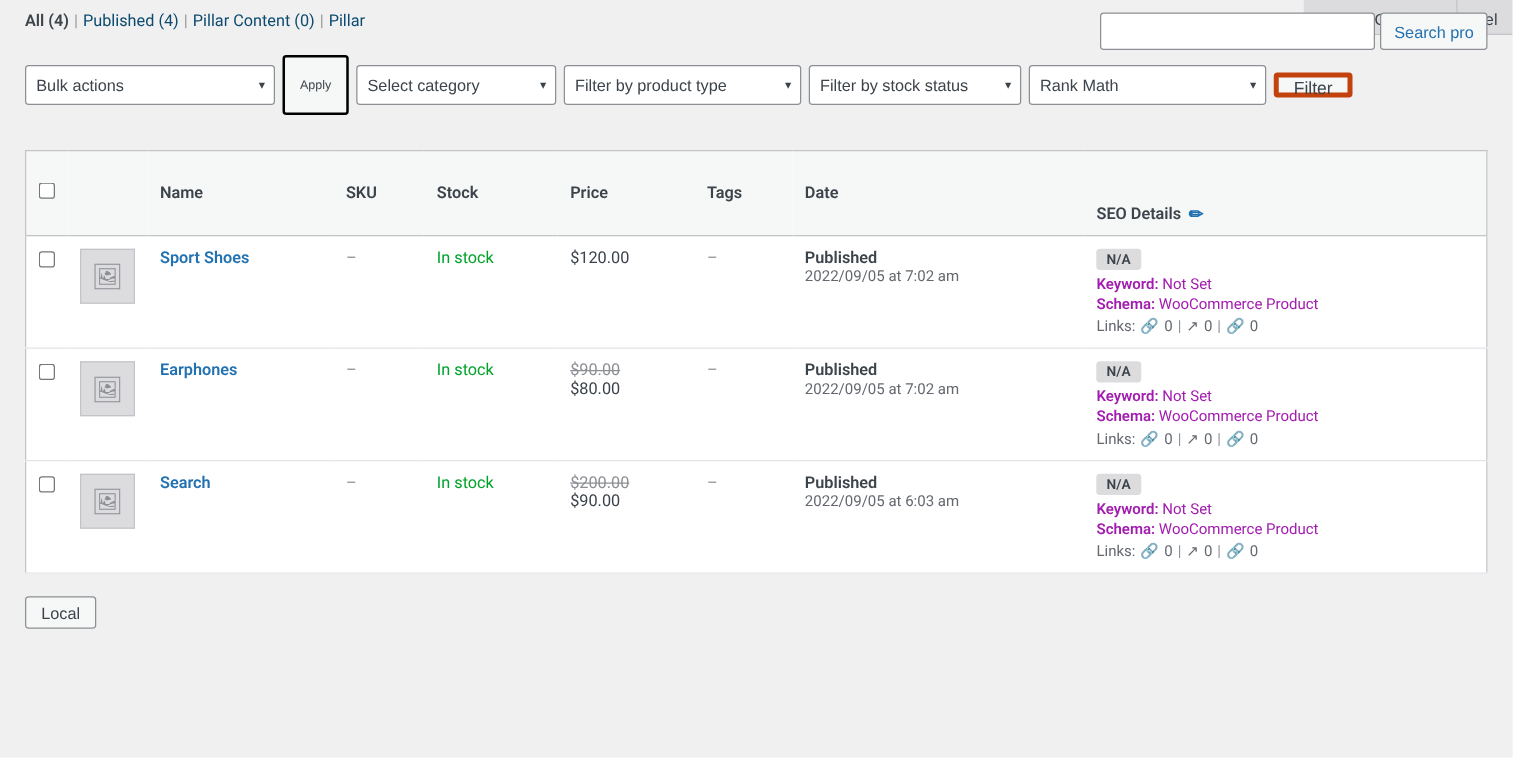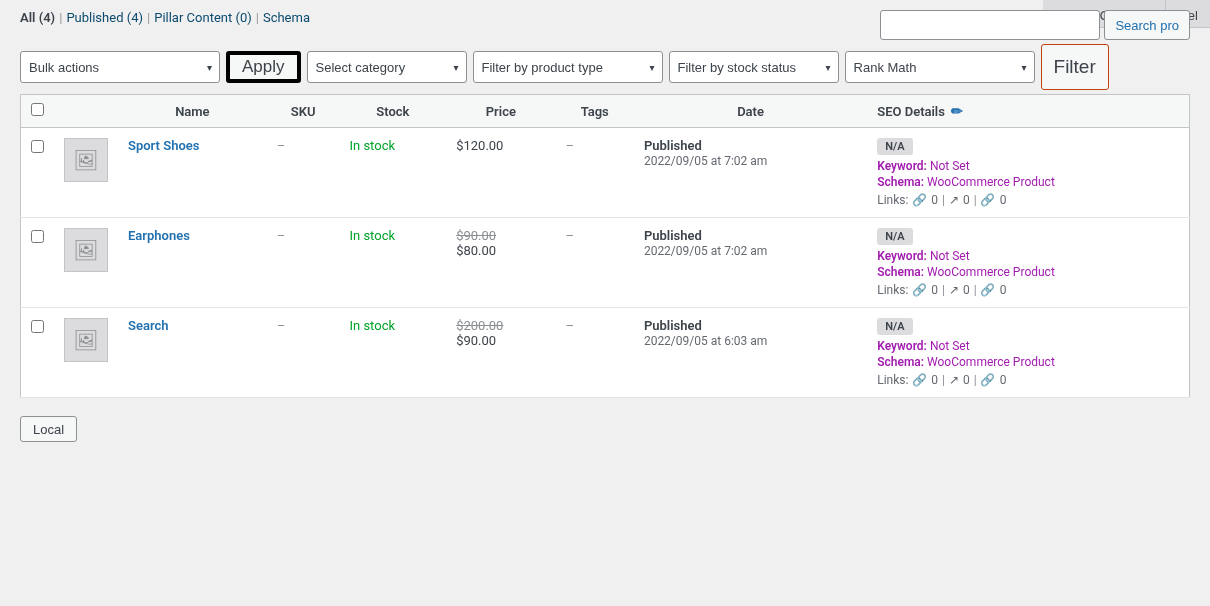--- a/index.html
+++ b/index.html
@@ -18,51 +18,51 @@
     
     .subsubsub { display: flex; align-items: center; gap: 4px; margin-bottom: 8px; font-size: 13px; }
     .subsubsub a { color: #0c4a6e; text-decoration: none; }
     .subsubsub a.current { color: #3c434a; font-weight: 600; }
     .subsubsub .sep { color: #999; }
     
     .search-box { display: flex; align-items: center; gap: 4px; }
     .search-input { height: 30px; padding: 0 8px; border: 1px solid #8c8f94; border-radius: 3px; font-size: 13px; width: 220px; background: #fff; }
     .search-btn { height: 30px; padding: 0 10px; background: #f6f7f7; border: 1px solid #8c8f94; border-radius: 3px; font-size: 13px; color: #2271b1; cursor: pointer; }
     
-    .toolbar { display: flex; align-items: center; gap: 6px; margin-bottom: 4px; flex-wrap: wrap; }
+    .toolbar { display: flex; align-items: center; gap: 6px; margin-bottom: 28px; flex-wrap: wrap; }
     
     .select-wrap { position: relative; display: inline-flex; align-items: center; }
     .toolbar-select { height: 32px; padding: 0 28px 0 8px; border: 1px solid #8c8f94; border-radius: 3px; font-size: 13px; background: #fff; color: #3c434a; appearance: none; cursor: pointer; min-width: 160px; }
     .select-arrow { position: absolute; right: 8px; pointer-events: none; font-size: 10px; color: #3c434a; }
     
-    .apply-btn { height: 32px; padding: 0 12px; background: #f6f7f7; border: 4px solid #000000; border-radius: 3px; font-size: 17px; color: #3c434a; cursor: pointer; }
-    
-    .filter-btn { height: 46px; padding: 0 12px; background: #f6f7f7; border: 1px solid #c2410c; border-radius: 3px; font-size: 19px; color: #3c434a; cursor: pointer; }
+    .apply-btn { height: 48px; padding: 0 12px; background: #f6f7f7; border: 2px solid #000000; border-radius: 3px; font-size: 10px; color: #3c434a; cursor: pointer; }
+    
+    .filter-btn { height: 20px; padding: 0 12px; background: #f6f7f7; border: 4px solid #c2410c; border-radius: 3px; font-size: 14px; color: #3c434a; cursor: pointer; }
     
     table { width: 100%; border-collapse: collapse; background: #fff; border: 1px solid #c3c4c7; }
-    thead th { background: #f6f7f7; border-bottom: 1px solid #c3c4c7; padding: 8px 10px; text-align: center; font-size: 13px; font-weight: 600; color: #3c434a; }
+    thead th { background: #f6f7f7; border-bottom: 1px solid #c3c4c7; padding: 8px 10px; text-align: left; font-size: 13px; font-weight: 600; color: #3c434a; }
     thead th.check-col { width: 30px; text-align: center; }
     
     tbody tr { border-bottom: 1px solid #e2e4e7; }
     tbody td { padding: 10px 10px; vertical-align: top; font-size: 13px; }
     tbody td.check-col { text-align: center; vertical-align: top; padding-top: 12px; }
     
     .product-thumb { width: 44px; height: 44px; background: #dcdcde; border: 1px solid #c3c4c7; display: flex; align-items: center; justify-content: center; flex-shrink: 0; }
     .product-thumb-icon { font-size: 20px; color: #8c8f94; }
     .product-name-link { color: #2271b1; text-decoration: none; font-weight: 600; font-size: 13px; }
     
     .price-original { text-decoration: line-through; color: #8c8f94; font-size: 13px; }
     .price-sale { color: #3c434a; font-size: 13px; }
     
     .date-cell { font-size: 13px; }
     .date-status { font-weight: 600; }
     .date-value { font-size: 12px; color: #646970; }
     
     .seo-cell { min-width: 180px; }
-    .seo-header { display: flex; align-items: center; gap: 6px; font-weight: 600; }
+    .seo-header { display: flex; align-items: center; gap: 6px; font-weight: 600; margin-top: 34px; }
     .seo-edit-icon { color: #2271b1; cursor: pointer; font-size: 14px; }
     
     .na-badge { display: inline-block; background: #dcdcde; color: #3c434a; font-size: 11px; padding: 2px 8px; border-radius: 3px; font-weight: 600; margin-bottom: 4px; }
     .seo-detail-line { font-size: 12px; color: #a21caf; margin-bottom: 2px; }
     .seo-detail-line strong { font-weight: 600; }
     .seo-links { display: flex; align-items: center; gap: 4px; font-size: 12px; color: #646970; margin-top: 4px; flex-wrap: wrap; }
     .seo-links .sep { color: #8c8f94; }
     
     .stock-in { color: #00a32a; }
     
@@ -107,21 +107,21 @@
         <span>Published</span>
         <span>(4)</span>
       </a>
       <span class="sep">|</span>
       <a href="#">
         <span>Pillar Content</span>
         <span>(0)</span>
       </a>
       <span class="sep">|</span>
       <a href="#">
-        <span>Schema</span>
+        <span>Pillar</span>
       </a>
     </div>
     <div class="search-box top-bar-right">
       <input type="text" class="search-input" style="">
       <button class="search-btn">Search pro</button>
     </div>
   </div>
 
   <div class="toolbar">
     <div class="select-wrap">

